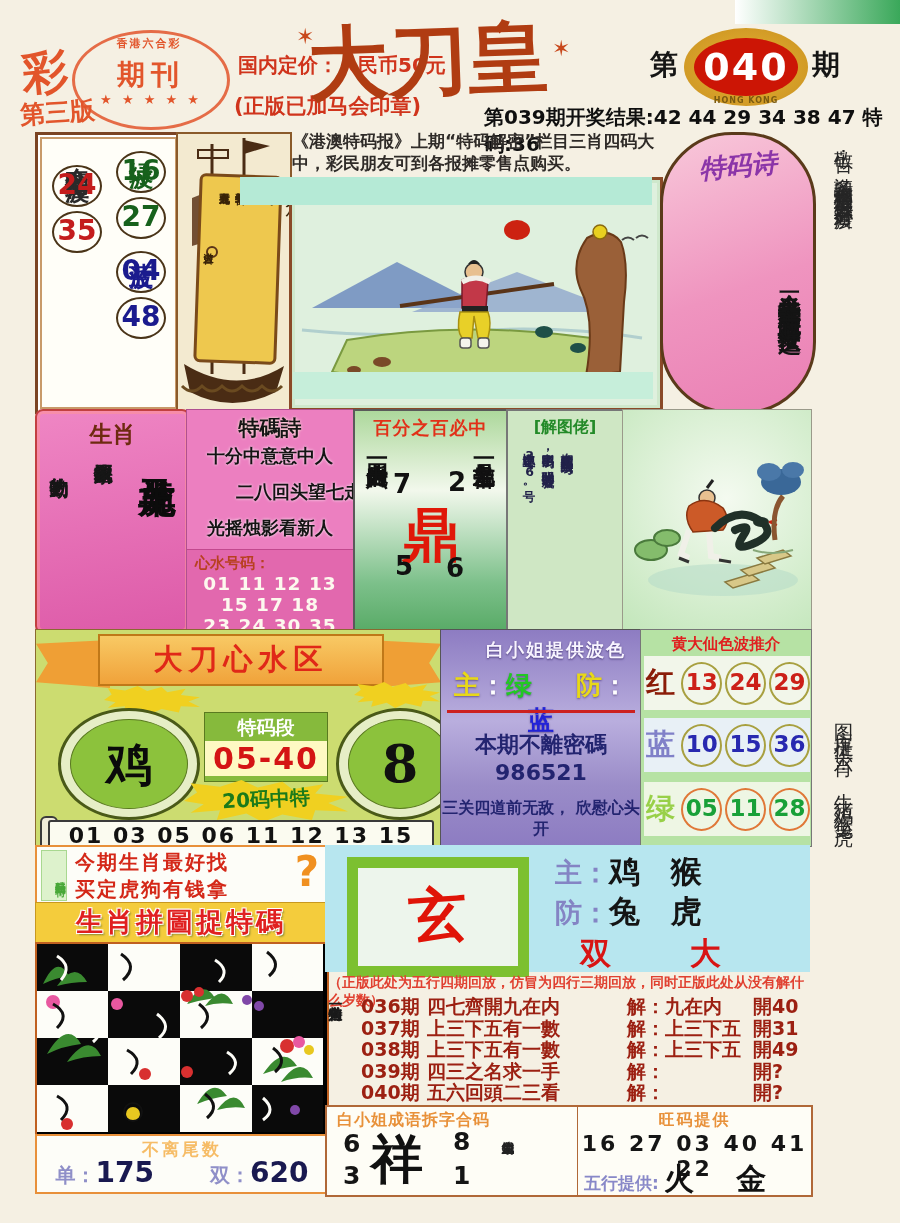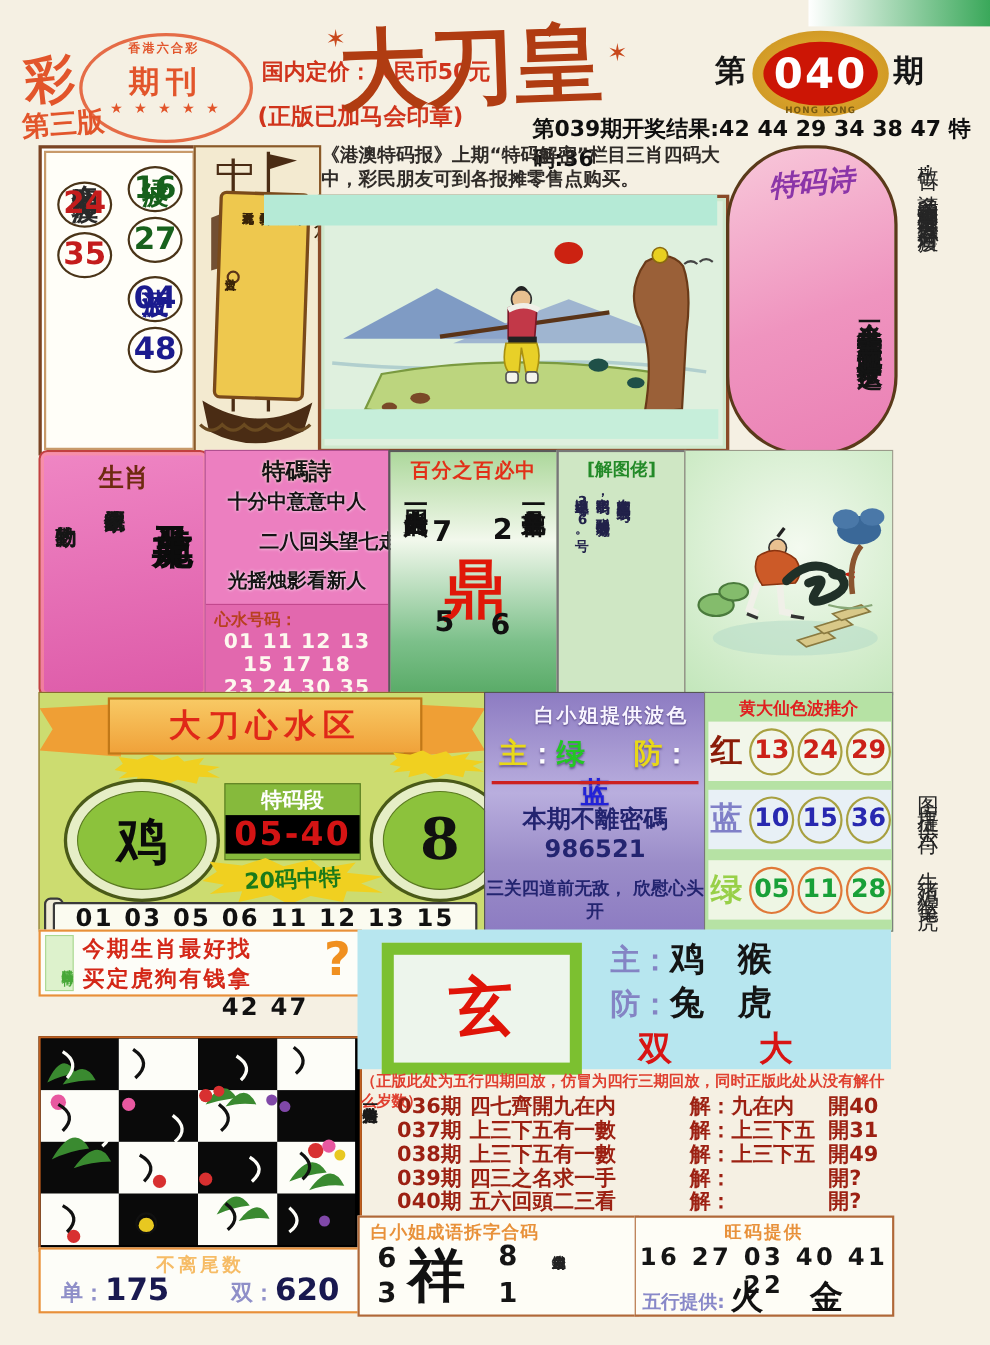--- a/index.html
+++ b/index.html
@@ -94,21 +94,21 @@
   .sb1{left:68px;top:56px;width:96px;height:28px;}
   .sb2{left:318px;top:52px;width:86px;height:26px;}
   .ring-oval{border:3px solid #4a5a18;border-radius:50%;background:#e6eec6;}
   .ring-oval .inner{position:absolute;left:9px;top:8px;right:9px;bottom:8px;border-radius:50%;background:#8cc23c;border:1px solid #5a7a20;text-align:center;}
   .oval-zodiac{left:22px;top:78px;width:136px;height:106px;}
   .oval-zodiac .inner{font-size:46px;font-weight:bold;color:#0a0a0a;line-height:88px;}
   .oval-num{left:300px;top:78px;width:122px;height:106px;}
   .oval-num .inner{font-size:52px;font-weight:bold;color:#101010;line-height:88px;font-family:"DejaVu Serif",serif;}
   .duan-box{left:168px;top:82px;width:122px;height:68px;background:#86ba3c;border:1px solid #5a7a20;text-align:center;}
   .duan-label{font-size:19px;font-weight:bold;color:#fff;margin-top:2px;}
-  .duan-range{font-size:30px;font-weight:bold;color:#d41414;letter-spacing:2px;background:#000000;}
+  .duan-range{font-size:30px;font-weight:bold;color:#d41414;letter-spacing:2px;background:#fef9c3;}
   .zone-burst{left:148px;top:150px;width:164px;height:42px;}
   .zone-burst-txt{left:148px;top:156px;width:164px;text-align:center;font-size:20px;font-weight:bold;color:#1a7a1a;transform:rotate(-3deg);}
   .scroll{left:12px;top:190px;width:382px;height:58px;background:#fbfbf0;border:2px solid #3a3a3a;border-radius:3px;}
   .scroll-end{left:4px;top:186px;width:14px;height:66px;background:#f0ecd8;border:2px solid #3a3a3a;border-radius:6px;}
   .scroll-row{width:100%;text-align:center;font-size:22px;font-weight:bold;color:#111;letter-spacing:2px;line-height:27px;}
 
   .bose-box{left:440px;top:629px;width:200px;height:216px;background:linear-gradient(180deg,#8d7cc2,#b9aede 42%,#9a8cc8 72%,#8d7cc2);border:1px solid #555;}
   .bose-title{left:0;top:8px;width:100%;text-align:center;font-size:18px;font-weight:bold;color:#f8f4ff;letter-spacing:2px;text-shadow:0 1px 2px #4a3a7a;padding-left:15px;}
   .bose-zf{left:0;top:38px;width:100%;text-align:center;font-size:26px;font-weight:bold;text-shadow:0 1px 2px rgba(40,20,80,.5);}
   .zf-lab{color:#e8d818;} .zf-colon{color:#fff;} .zf-green{color:#22c822;} .zf-blue{color:#2222d8;}
@@ -393,20 +393,21 @@
       <span class="sebo-circ" style="color:#18a038;border-color:#e07838;">28</span>
     </div>
   </div>
 
   <div class="abs pz-top">
     <div class="abs v pz-side">特码三句中特</div>
     <div class="abs pz-line" style="top:29px;">买定虎狗有钱拿</div>
     <div class="abs pz-line" style="top:2px;">今期生肖最好找</div>
     <div class="abs pz-q">?</div>
   </div>
+  <div class="abs pz-banner">生肖拼圖捉特碼</div>
   <div class="abs papercut">
     <svg width="286" height="188" viewBox="0 0 286 188">
       <rect width="286" height="188" fill="#0a0a0a"></rect>
       <g fill="#fdfdf8">
         <rect x="71" y="0" width="72" height="47"></rect>
           <rect x="215" y="0" width="71" height="47"></rect>
         <rect x="0" y="47" width="71" height="47"></rect>
           <rect x="143" y="47" width="72" height="47"></rect>
         <rect x="71" y="94" width="72" height="47"></rect>
           <rect x="215" y="94" width="71" height="47"></rect>

